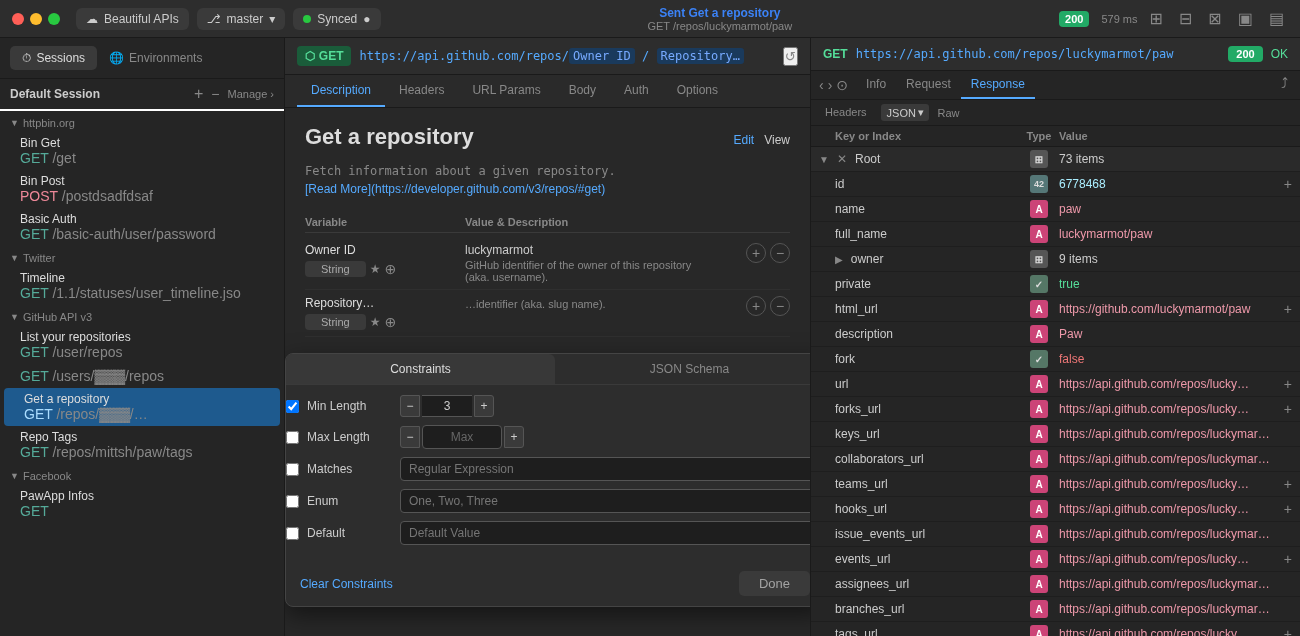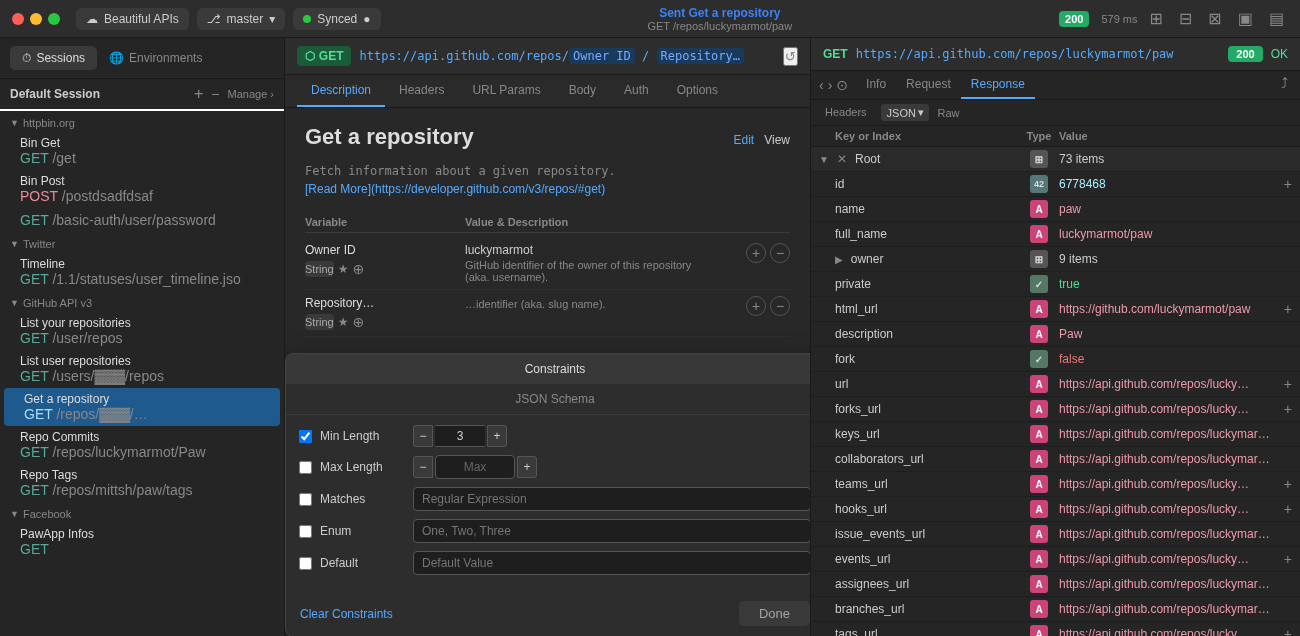--- a/index.html
+++ b/index.html
@@ -67,35 +67,35 @@
 
     
     .vars-table { width: 100%; }
     .vars-header { display: flex; padding: 4px 0; border-bottom: 1px solid #3a3a3a; margin-bottom: 4px; }
     .vars-header .col-var { width: 160px; font-size: 11px; color: #888; font-weight: 600; }
     .vars-header .col-val { font-size: 11px; color: #888; font-weight: 600; }
     .vars-row { display: flex; align-items: flex-start; padding: 6px 0; border-bottom: 1px solid #2f2f2f; }
     .vars-row .col-var { width: 160px; }
     .var-name { font-size: 12px; color: #ddd; margin-bottom: 4px; }
     .var-controls { display: flex; align-items: center; gap: 4px; }
-    .type-badge { background: #3a3a3a; color: #aaa; border-radius: 4px; padding: 2px 0; font-size: 11px; }
+    .type-badge { background: #3a3a3a; color: #aaa; border-radius: 4px; padding: 2px 16px; font-size: 11px; }
     .star-btn { color: #888; cursor: pointer; }
     .env-btn { color: #888; cursor: pointer; font-size: 14px; }
     .col-val { flex: 1; }
     .val-text { font-size: 12px; color: #ccc; }
     .val-desc { font-size: 11px; color: #888; margin-top: 2px; }
     .row-actions { display: flex; align-items: center; gap: 4px; margin-left: 8px; }
     .plus-btn, .minus-btn { color: #888; cursor: pointer; width: 20px; height: 20px; border-radius: 50%; border: 1px solid #555; display: flex; align-items: center; justify-content: center; font-size: 14px; }
 
     
     .constraints-popup { position: absolute; top: 245px; left: 0; width: 540px; background: #2d2d2d; border: 1px solid #444; border-radius: 8px; box-shadow: 0 8px 24px rgba(0,0,0,0.5); z-index: 10; padding: 0; }
-    .popup-tabs { display: flex; border-bottom: 1px solid #3a3a3a; flex-direction: column; }
+    .popup-tabs { display: flex; border-bottom: 1px solid #3a3a3a; }
     .popup-tab { flex: 1; padding: 8px; text-align: center; font-size: 12px; color: #888; cursor: pointer; }
     .popup-tab.active { color: #ddd; background: #383838; border-radius: 6px 6px 0 0; }
-    .popup-content { padding: 10px 13px; }
+    .popup-content { padding: 10px 0; }
     .constraint-row { display: flex; align-items: center; margin-bottom: 8px; gap: 8px; }
     .constraint-row input[type="checkbox"] { cursor: pointer; }
     .constraint-label { width: 85px; font-size: 12px; color: #ccc; }
     .constraint-number-wrapper { display: flex; align-items: center; gap: 2px; }
     .constraint-num-btn { width: 20px; height: 22px; background: #3a3a3a; border: 1px solid #555; color: #ccc; cursor: pointer; font-size: 12px; display: flex; align-items: center; justify-content: center; }
     .constraint-num-btn.left { border-radius: 3px 0 0 3px; }
     .constraint-num-btn.right { border-radius: 0 3px 3px 0; }
     .constraint-num-input { width: 50px; height: 22px; background: #1e1e1e; border: 1px solid #555; border-left: none; border-right: none; color: #ccc; text-align: center; font-size: 12px; }
     .constraint-text-input { flex: 1; height: 24px; background: #1e1e1e; border: 1px solid #555; border-radius: 4px; color: #ccc; font-size: 12px; padding: 0 8px; }
     .constraint-text-input.placeholder { color: #666; }
@@ -221,20 +221,21 @@
       </div>
       <div class="sidebar-item">
         <div class="item-name">Bin Get</div>
         <div class="item-method"><span class="get">GET</span> /get</div>
       </div>
       <div class="sidebar-item">
         <div class="item-name">Bin Post</div>
         <div class="item-method"><span class="post">POST</span> /postdsadfdsaf</div>
       </div>
       <div class="sidebar-item">
+        <div class="item-name">Basic Auth</div>
         <div class="item-method"><span class="get">GET</span> /basic-auth/user/password</div>
       </div>
 
       <div class="group-header">
         <span class="group-arrow">▼</span>
         <span>Twitter</span>
       </div>
       <div class="sidebar-item">
         <div class="item-name">Timeline</div>
         <div class="item-method"><span class="get">GET</span> /1.1/statuses/user_timeline.jso</div>
@@ -242,30 +243,25 @@
 
       <div class="group-header">
         <span class="group-arrow">▼</span>
         <span>GitHub API v3</span>
       </div>
       <div class="sidebar-item">
         <div class="item-name">List your repositories</div>
         <div class="item-method"><span class="get">GET</span> /user/repos</div>
       </div>
       <div class="sidebar-item">
-        <div class="item-name">List user repositories</div>
         <div class="item-method"><span class="get">GET</span> /users/▓▓▓/repos</div>
       </div>
       <div class="sidebar-item active">
         <div class="item-name">Get a repository</div>
         <div class="item-method"><span class="get" style="color:#adf">GET</span> /repos/▓▓▓/…</div>
-      </div>
-      <div class="sidebar-item">
-        <div class="item-name">Repo Commits</div>
-        <div class="item-method"><span class="get">GET</span> /repos/luckymarmot/Paw</div>
       </div>
       <div class="sidebar-item">
         <div class="item-name">Repo Tags</div>
         <div class="item-method"><span class="get">GET</span> /repos/mittsh/paw/tags</div>
       </div>
 
       <div class="group-header">
         <span class="group-arrow">▼</span>
         <span>Facebook</span>
       </div>

